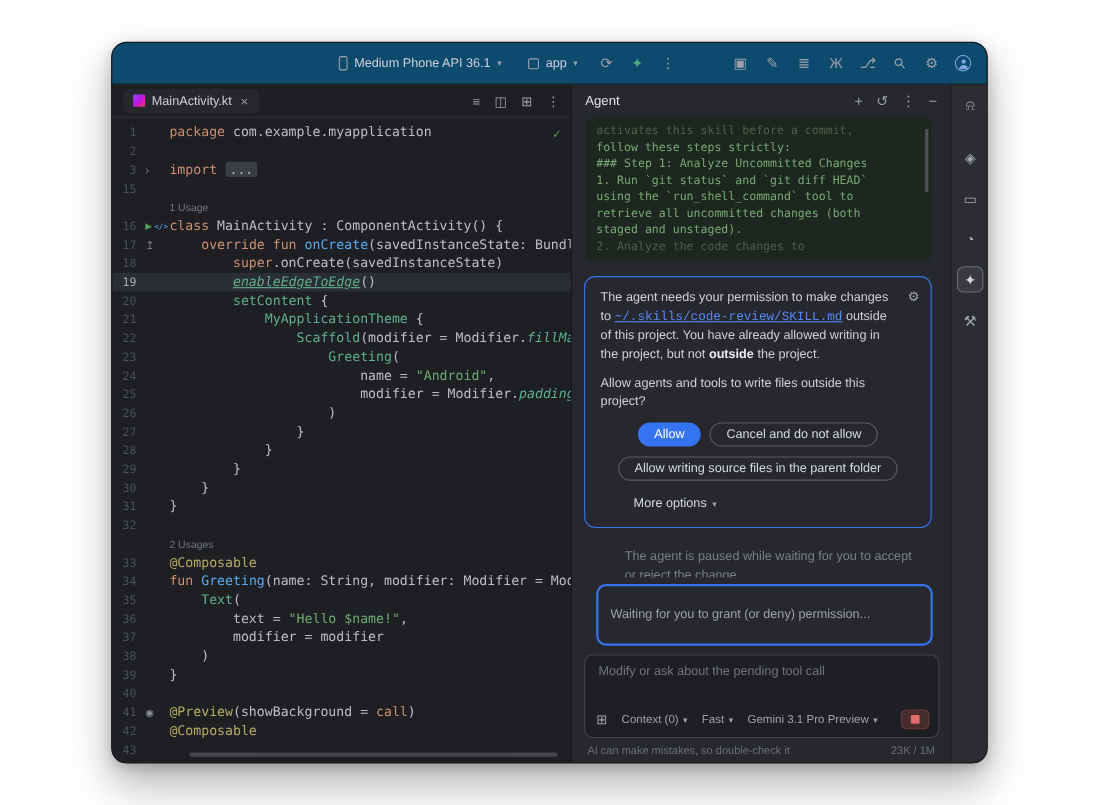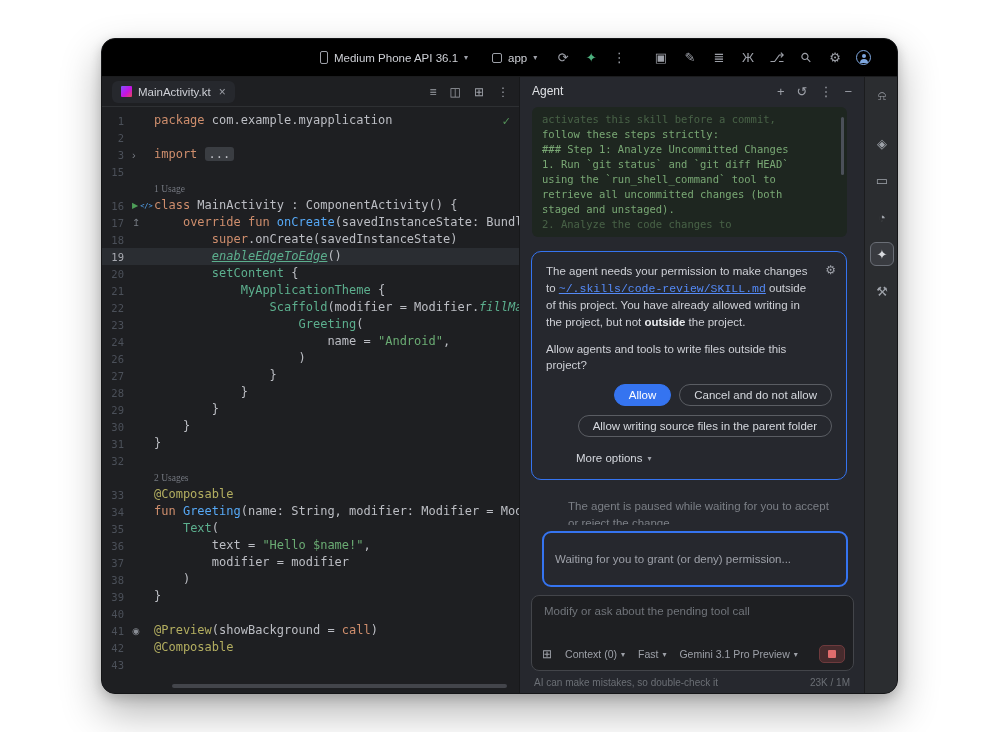--- a/index.html
+++ b/index.html
@@ -9,22 +9,22 @@
   }
   .window {
     position: absolute; left: 101px; top: 38px; width: 797px; height: 656px;
     background: #1e1f22; border-radius: 14px; overflow: hidden;
     border: 1px solid #141517;
     box-shadow: 0 18px 40px rgba(0,0,0,.30), 0 4px 12px rgba(0,0,0,.18);
     display: flex; flex-direction: column;
   }
   
   .toolbar {
-    height: 38px; background: #000000; flex: 0 0 38px;
-    display: flex; align-items: center; padding: 0 24px;
+    height: 38px; background: #0c4a6e; flex: 0 0 38px;
+    display: flex; align-items: center; padding: 0 12px;
     border-bottom: 1px solid #1b1c1e;
   }
   .tb-center { display: flex; align-items: center; gap: 12px; margin-left: 188px; }
   .tb-widget { display: flex; align-items: center; gap: 6px; color: #ced0d6; font-size: 11.5px; padding: 3px 6px; border-radius: 4px; cursor: pointer; white-space: nowrap; }
   .chev { color: #9da0a8; font-size: 8px; }
   .phoneico { width: 8px; height: 13px; border: 1px solid #9da0a8; border-radius: 2px; display: inline-block; }
   .appico { width: 10px; height: 10px; border: 1px solid #9da0a8; border-radius: 2px; display: inline-block; }
   .tb-ico { color: #9da0a8; font-size: 13px; width: 16px; text-align: center; cursor: pointer; line-height: 1; }
   .tb-ico.green { color: #4caf7d; }
   .tb-ico.search { transform: rotate(-45deg); }
@@ -56,39 +56,39 @@
   .lcode { flex: 1; overflow: hidden; white-space: pre; margin: 0; font-family: "DejaVu Sans Mono", monospace; font-size: 12px; line-height: 17px; }
   .seg-k { color: #cf8e6d; }
   .seg-t { color: #bcbec4; }
   .seg-s { color: #6aab73; }
   .seg-f { color: #56a8f5; text-align: right; }
   .seg-c { color: #5caf8e; }
   .seg-ci { color: #5caf8e; font-style: italic; }
   .seg-link { color: #5caf8e; font-style: italic; text-decoration: underline; }
   .seg-a { color: #b3ae60; }
   .seg-fold { background: #3a3d42; color: #bcbec4; border-radius: 3px; padding: 0 4px; }
-  .seg-u { color: #747880; font-size: 9.5px; font-family: Liberation Serif, serif; }
+  .seg-u { color: #747880; font-size: 9.5px; font-family: Liberation Sans, sans-serif; }
   .editor-check { position: absolute; top: 8px; right: 8px; color: #549159; font-size: 11px; }
   .hscroll { position: absolute; bottom: 5px; left: 70px; right: 12px; height: 4px; background: #43454b; border-radius: 2px; }
   
   .agent { width: 345px; flex: 0 0 345px; background: #26282e; border-left: 1px solid #17181a; display: flex; flex-direction: column; min-height: 0; }
   .agent-header { height: 28px; flex: 0 0 28px; display: flex; align-items: center; padding: 0 12px; gap: 12px; }
   .agent-title { color: #dfe1e5; font-size: 12px; font-weight: normal; margin-right: auto; }
   .ah-ico { color: #9da0a8; font-size: 13px; cursor: pointer; line-height: 1; }
   .agent-scroll { flex: 1; min-height: 0; overflow: hidden; position: relative; }
   .md-code { margin: 2px 17px 0 12px; background: #1e2620; border-radius: 6px; padding: 5px 10px; font-family: "DejaVu Sans Mono", monospace; font-size: 10.5px; color: #79a874; position: relative; }
   .mc-line { line-height: 15px; white-space: pre; overflow: hidden; }
   .mc-line.fade { opacity: .45; }
   .mc-thumb { position: absolute; right: 3px; top: 10px; width: 3px; height: 58px; background: #4b5059; border-radius: 2px; }
   .perm-card { margin: 14px 17px 0 11px; border: 1px solid #3574f0; border-radius: 10px; padding: 11px 14px 10px; position: relative; color: #ced0d6; font-size: 11.5px; line-height: 1.45; }
   .perm-gear { position: absolute; top: 10px; right: 10px; color: #9da0a8; font-size: 12px; cursor: pointer; }
   .perm-p { margin: 0 0 10px; padding-right: 14px; }
   .perm-p b { color: #e8eaed; }
   .perm-link { color: #548af7; text-decoration: underline; cursor: pointer; font-family: Liberation Mono, monospace; }
-  .btn-row { display: flex; gap: 8px; justify-content: flex-end; margin-top: 9px; }
+  .btn-row { display: flex; gap: 8px; justify-content: center; margin-top: 9px; }
   .btn { font-family: "Liberation Sans", sans-serif; font-size: 11.5px; padding: 4px 14px; border-radius: 14px; cursor: pointer; white-space: nowrap; }
   .btn.primary { background: #3574f0; border: 1px solid #3574f0; color: #ffffff; }
   .btn.ghost { background: transparent; border: 1px solid #5a5d63; color: #d5d8de; }
   .more-opts { margin: 13px 0 2px 30px; color: #d5d8de; font-size: 11.5px; cursor: pointer; display: flex; align-items: center; gap: 5px; }
   .paused { margin: 18px 30px 0 48px; color: #7b7f86; font-size: 11.5px; line-height: 1.5; max-width: 262px; }
   .waiting-pill { flex: 0 0 auto; margin: 6px 16px 0 22px; border: 2px solid #3574f0; border-radius: 9px; padding: 20px 11px; color: #9da0a8; font-size: 11.5px; white-space: nowrap; overflow: hidden; }
   .compose { flex: 0 0 76px; margin: 8px 10px 0 11px; background: #1e1f22; border: 1px solid #43454a; border-radius: 8px; position: relative; cursor: text; }
   .compose-ph { padding: 9px 12px; color: #70747a; font-size: 11.5px; }
   .compose-row { position: absolute; bottom: 7px; left: 10px; right: 8px; display: flex; align-items: center; gap: 13px; color: #9da0a8; font-size: 10.5px; }
   .cr-ico { font-size: 12px; cursor: pointer; }
@@ -224,20 +224,25 @@
               <span class="lnum">23</span>
               <span class="lgut"></span>
               <pre class="lcode"><span class="seg-t">                    </span><span class="seg-c">Greeting</span><span class="seg-t">(</span></pre>
             </div>
             <div class="cl">
               <span class="lnum">24</span>
               <span class="lgut"></span>
               <pre class="lcode"><span class="seg-t">                        name = </span><span class="seg-s">"Android"</span><span class="seg-t">,</span></pre>
             </div>
             <div class="cl">
+              <span class="lnum">25</span>
+              <span class="lgut"></span>
+              <pre class="lcode"><span class="seg-t">                        modifier = Modifier.</span><span class="seg-ci">padding</span></pre>
+            </div>
+            <div class="cl">
               <span class="lnum">26</span>
               <span class="lgut"></span>
               <pre class="lcode"><span class="seg-t">                    )</span></pre>
             </div>
             <div class="cl">
               <span class="lnum">27</span>
               <span class="lgut"></span>
               <pre class="lcode"><span class="seg-t">                }</span></pre>
             </div>
             <div class="cl">

